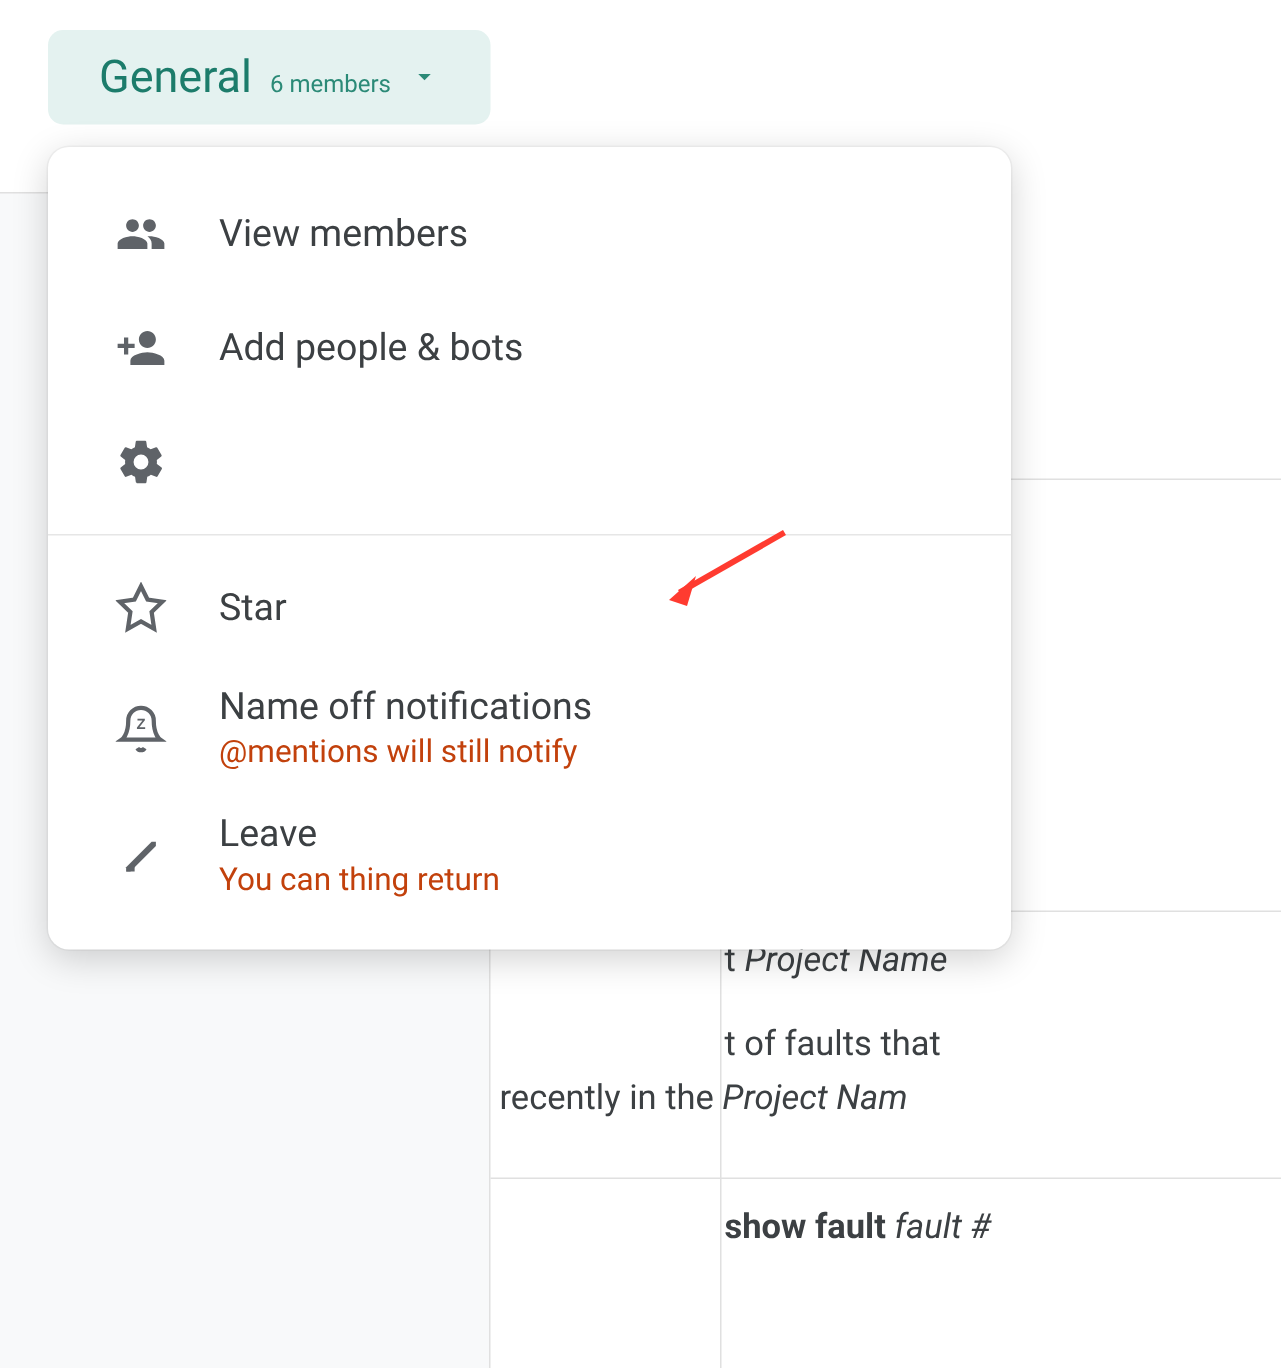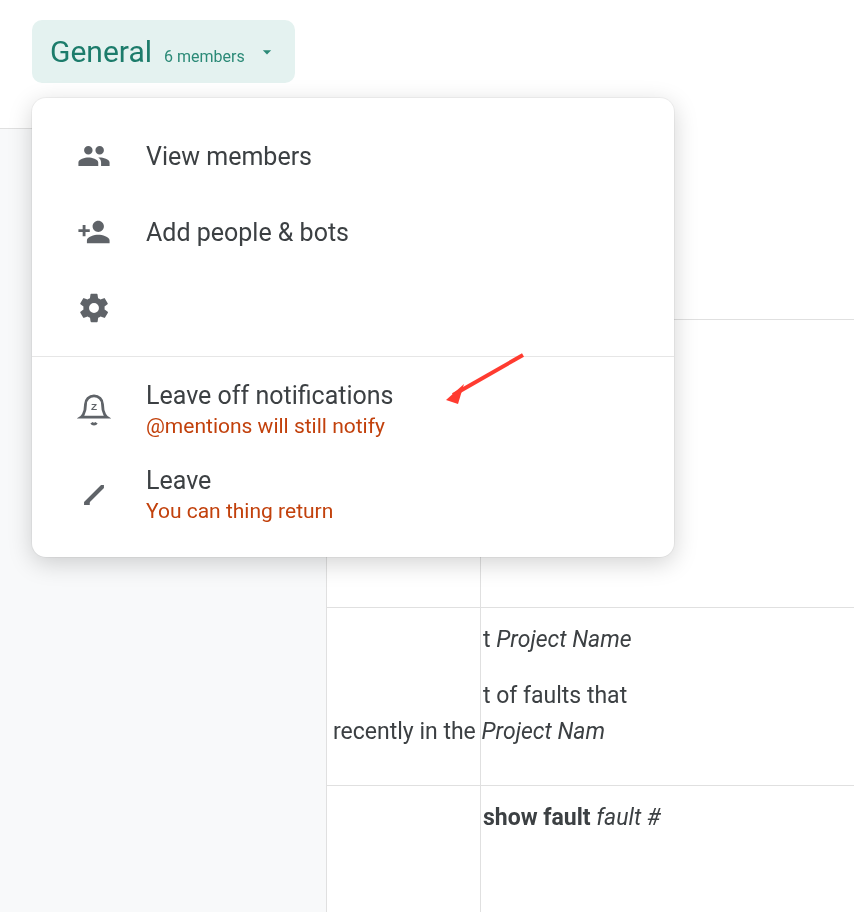--- a/index.html
+++ b/index.html
@@ -14,21 +14,21 @@
     .top-area {
       height: 128px;
       position: relative;
     }
     .channel-chip {
       position: absolute;
       top: 20px;
       left: 32px;
       background: #e4f2f0;
       border-radius: 10px;
-      padding: 14px 18px;
+      padding: 14px 34px;
       display: flex;
       align-items: baseline;
       gap: 12px;
       cursor: pointer;
     }
     .channel-chip .name {
       color: #1c7c6b;
       font-size: 30px;
       font-weight: 400;
     }
@@ -241,30 +241,38 @@
     <span class="mi-text"><span class="label">Add people &amp; bots</span></span>
   </div>
   <div class="menu-item">
     <span class="mi-icon">
       <svg viewBox="0 0 24 24" fill="#5f6368">
           <path d="M19.43 12.98c.04-.32.07-.64.07-.98s-.03-.66-.07-.98l2.11-1.65a.5.5 0 0 0 .12-.64l-2-3.46a.5.5 0 0 0-.61-.22l-2.49 1a7.03 7.03 0 0 0-1.69-.98l-.38-2.65A.5.5 0 0 0 14 2h-4a.5.5 0 0 0-.49.42l-.38 2.65c-.61.25-1.17.58-1.69.98l-2.49-1a.5.5 0 0 0-.61.22l-2 3.46a.5.5 0 0 0 .12.64l2.11 1.65c-.04.32-.07.65-.07.98s.03.66.07.98l-2.11 1.65a.5.5 0 0 0-.12.64l2 3.46c.14.24.43.34.68.22l2.49-1c.52.4 1.08.73 1.69.98l.38 2.65c.4.24.25.42.5.42h4c.25 0 .46-.18.49-.42l.38-2.65a7.03 7.03 0 0 0 1.69-.98l2.49 1c.25.12.54.02.68-.22l2-3.46a.5.5 0 0 0-.12-.64l-2.18-1.65zM12 15.5A3.5 3.5 0 1 1 12 8.5a3.5 3.5 0 0 1 0 7z"></path>
         </svg>
     </span>
   </div>
   <div class="menu-sep"></div>
+  <div class="menu-item">
+    <span class="mi-icon">
+      <svg viewBox="0 0 24 24" fill="none" stroke="#5f6368" stroke-width="2">
+          <path d="M12 2l3.09 6.26L22 9.27l-5 4.87L18.18 22 12 18.56 5.82 22 7 14.14l-5-4.87 6.91-1.01z"></path>
+        </svg>
+    </span>
+    <span class="mi-text"><span class="label">Star</span></span>
+  </div>
   <div class="menu-item tall">
     <span class="mi-icon">
       <svg viewBox="0 0 24 24" fill="none" stroke="#5f6368" stroke-width="2">
           <path d="M18 8a6 6 0 1 0-12 0c0 7-3 9-3 9h18s-3-2-3-9"></path>
           <path d="M13.73 21a2 2 0 0 1-3.46 0"></path>
           <text x="12" y="12" font-size="7" text-anchor="middle" fill="#5f6368" stroke="none" font-family="Arial" font-weight="bold">Z</text>
         </svg>
     </span>
     <span class="mi-text">
-      <div class="label">Leave off notifications</div>
+      <div class="label">Name off notifications</div>
       <div class="sub">@mentions will still notify</div>
     </span>
   </div>
   <div class="menu-item tall">
     <span class="mi-icon">
       <svg viewBox="0 0 24 24" fill="#5f6368">
           <path d="M20 4v2h-2V4h2zm-4 4l-6 6H4v-2h5l6-6h1v2zm4 12h-2v-2h2v2z" opacity="0"></path>
           <path d="M17 7l-1.41 1.41L17.17 10H8v2h9.17l-1.58 1.59L17 15l4-4-4-4zM4 20h2v-2H4v2z" opacity="0"></path>
           <path d="M19 5v2L7 19H5v-2L17 5h2z"></path>
           <path d="M5 19l4-0v-4l-4 4z"></path>

